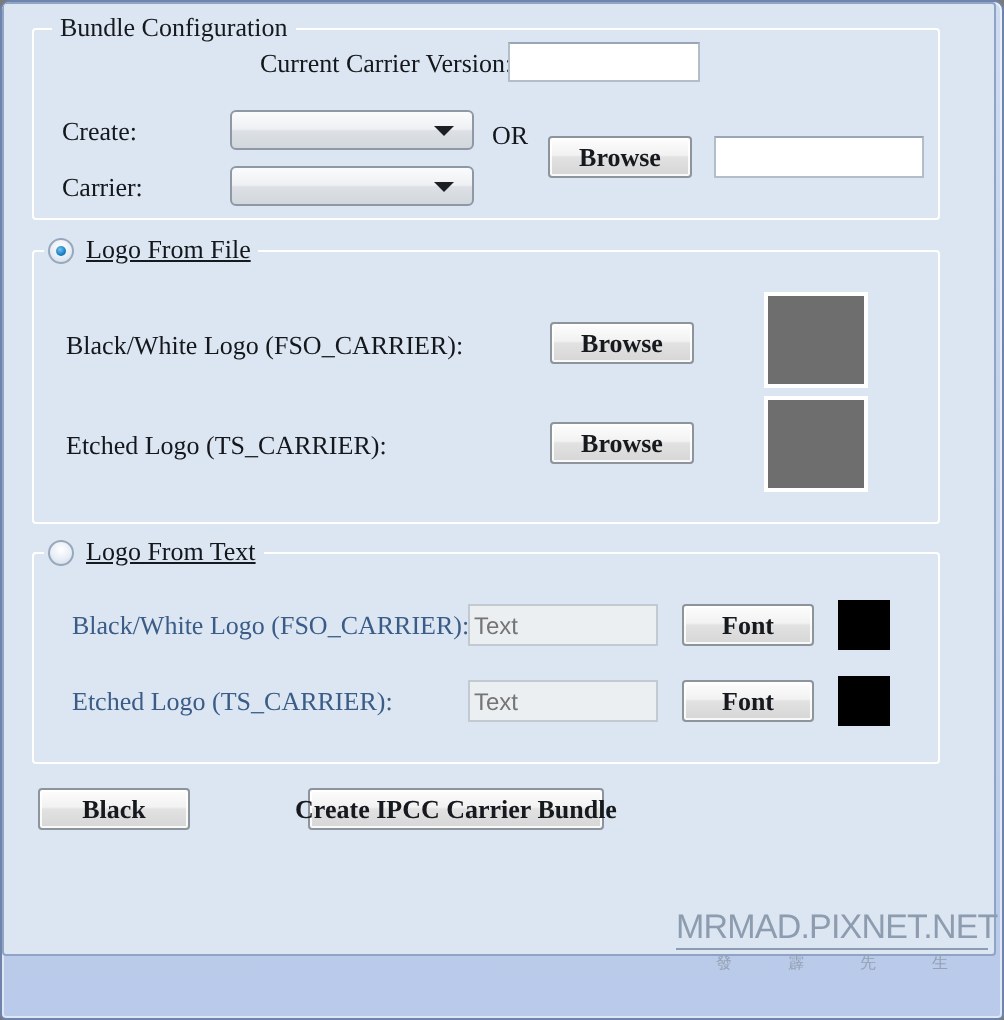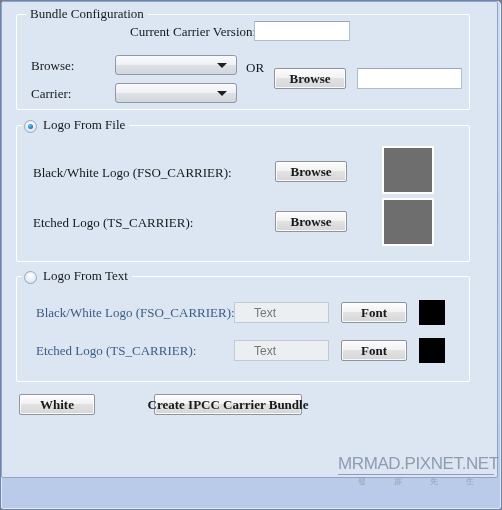--- a/index.html
+++ b/index.html
@@ -132,22 +132,23 @@
     padding: 0 4px;
     background: #dce6f2;
     font-size: 13px;
     color: #161a1f;
     white-space: nowrap;
   }
   .group-title.radio {
     left: 5px;
     padding-left: 2px;
     display: flex;
-    align-items: flex-end;
+    align-items: center;
     gap: 6px;
+    text-decoration: underline;
   }
 
   
   .radio {
     display: inline-flex;
     align-items: center;
   }
   .rdot {
     width: 13px; height: 13px;
     box-sizing: border-box;
@@ -179,21 +180,21 @@
 
   
   .tinput {
     position: absolute;
     box-sizing: border-box;
     background: #ffffff;
     border: 1px solid #b2bdca;
     border-top-color: #9aa6b5;
     font-size: 12px;
     color: #111;
-    padding: 2px 19px;
+    padding: 2px 2px;
     line-height: 1;
   }
   .tinput.disabled {
     background: #eceff2;
     border: 1px solid #c3c9d1;
     color: #8d929a;
   }
 
   
   .btn {
@@ -281,21 +282,21 @@
   <div class="client">
 
     <div class="group" style="left:14px; top:12px; width:454px; height:96px;">
       <div class="group-title">Bundle Configuration</div>
     </div>
 
     <div class="lbl" style="left:128px; top:22px;">Current Carrier Version:</div>
 
     <input class="tinput" style="left: 252px; top: 19px; width: 96px; height: 20px;" value="" placeholder="">
 
-    <div class="lbl" style="left:29px; top:56px;">Browse:</div>
+    <div class="lbl" style="left:29px; top:56px;">Create:</div>
     <div class="combo" style="left:113px; top:53px; width:122px; height:20px;">
       <span class="caret"></span>
     </div>
 
     <div class="lbl" style="left:29px; top:84px;">Carrier:</div>
     <div class="combo" style="left:113px; top:81px; width:122px; height:20px;">
       <span class="caret"></span>
     </div>
 
     <div class="lbl" style="left:244px; top:58px;">OR</div>
@@ -329,21 +330,21 @@
     <div class="lbl dim" style="left:34px; top:303px;">Black/White Logo  (FSO_CARRIER):</div>
     <input class="tinput disabled" style="left: 232px; top: 300px; width: 95px; height: 21px;" value="" disabled="" placeholder="Text">
     <div class="btn" style="left:339px; top:300px; width:66px; height:21px;">Font</div>
     <div class="swatch black" style="left:417px; top:298px; width:26px; height:25px;"></div>
 
     <div class="lbl dim" style="left:34px; top:341px;">Etched Logo (TS_CARRIER):</div>
     <input class="tinput disabled" style="left: 232px; top: 338px; width: 95px; height: 21px;" value="" disabled="" placeholder="Text">
     <div class="btn" style="left:339px; top:338px; width:66px; height:21px;">Font</div>
     <div class="swatch black" style="left:417px; top:336px; width:26px; height:25px;"></div>
 
-    <div class="btn" style="left:17px; top:392px; width:76px; height:21px;">White</div>
+    <div class="btn" style="left:17px; top:392px; width:76px; height:21px;">Black</div>
     <div class="btn" style="left:152px; top:392px; width:148px; height:21px;">Create IPCC Carrier Bundle</div>
 
     <div class="watermark">
       <div class="wm-main">MRMAD.PIXNET.NET</div>
       <div class="wm-sub">
         <span>發</span>
         <span>霹</span>
         <span>先</span>
         <span>生</span>
       </div>

